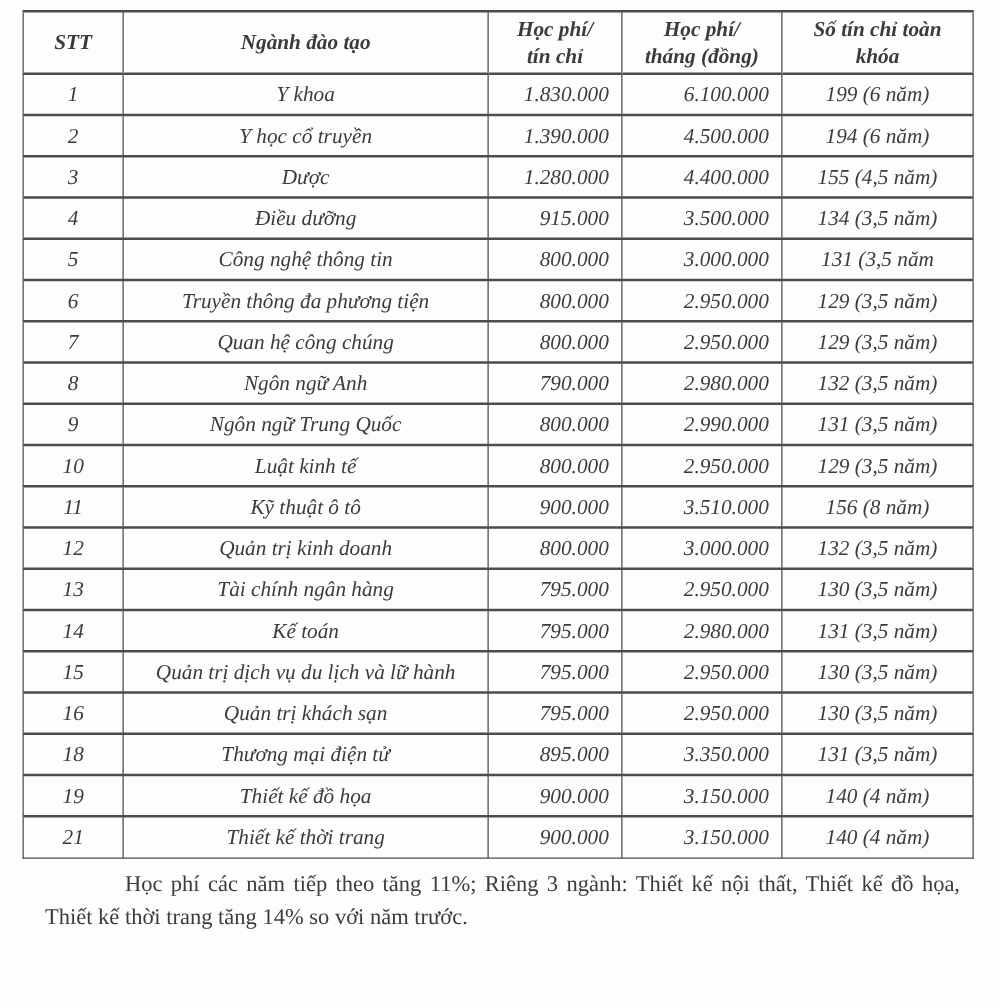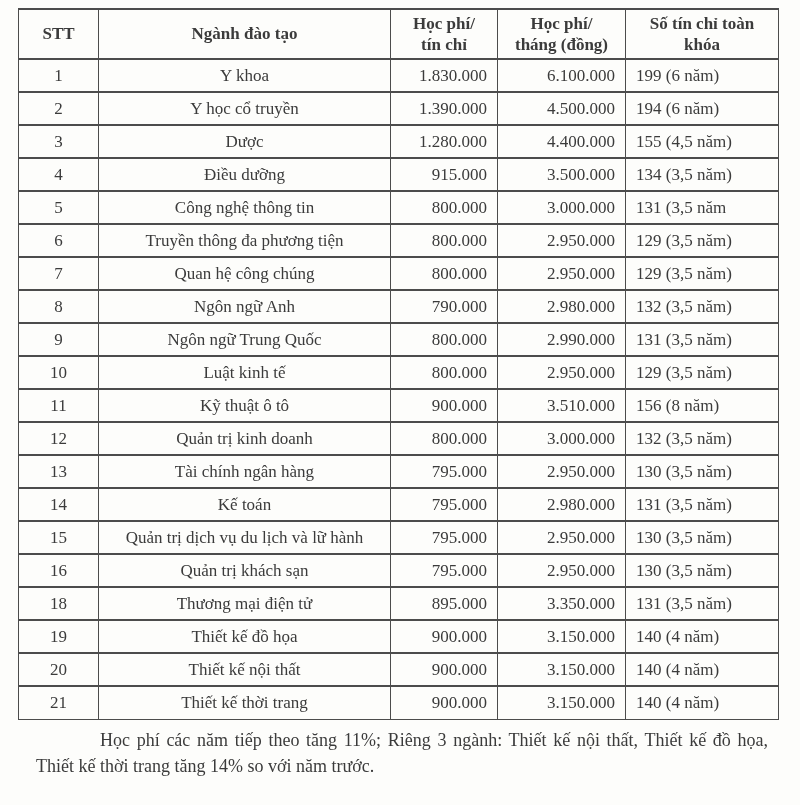--- a/index.html
+++ b/index.html
@@ -13,20 +13,21 @@
   .page {
     position: relative;
     width: 800px; height: 805px;
     padding-top: 8px;
   }
   table.fee-table {
     border-collapse: collapse;
     margin-left: 18px;
     width: 760px;
     table-layout: fixed;
+    font-style: italic;
   }
   table.fee-table th, table.fee-table td {
     border: 1.5px solid #4c4c4c;
     font-size: 17px;
     color: #3b3b3b;
     overflow: hidden;
     white-space: nowrap;
   }
   table.fee-table th {
     height: 50px;
@@ -46,21 +47,21 @@
   .w0 { width: 80px; }
   .w1 { width: 292px; }
   .w2 { width: 107px; }
   .w3 { width: 128px; }
   .w4 { width: 153px; }
   
   td.c0 { text-align: center; padding: 0; }
   td.c1 { text-align: center; padding-left: 13px; }
   td.c2 { text-align: right; padding-right: 15px; margin-top: 22px; }
   td.c3 { text-align: right; padding-right: 14px; }
-  td.c4 { padding: 0; }
+  td.c4 { text-align: center; padding: 0; }
   .footnote {
     margin: 7px 32px 0 36px;
     font-size: 18px;
     line-height: 26px;
     text-indent: 64px;
     color: #3b3b3b;
     text-align: justify;
   }
 </style>
 </head>
@@ -198,27 +199,20 @@
           <td class="c4 w4">131 (3,5 năm)</td>
         </tr>
         <tr>
           <td class="c0 w0">19</td>
           <td class="c1 w1">Thiết kế đồ họa</td>
           <td class="c2 w2">900.000</td>
           <td class="c3 w3">3.150.000</td>
           <td class="c4 w4">140 (4 năm)</td>
         </tr>
         <tr>
-          <td class="c0 w0">20</td>
-          <td class="c1 w1">Thiết kế nội thất</td>
-          <td class="c2 w2">900.000</td>
-          <td class="c3 w3">3.150.000</td>
-          <td class="c4 w4">140 (4 năm)</td>
-        </tr>
-        <tr>
           <td class="c0 w0">21</td>
           <td class="c1 w1">Thiết kế thời trang</td>
           <td class="c2 w2">900.000</td>
           <td class="c3 w3">3.150.000</td>
           <td class="c4 w4">140 (4 năm)</td>
         </tr>
       </tbody>
   </table>
   <p class="footnote">Học phí các năm tiếp theo tăng 11%; Riêng 3 ngành: Thiết kế nội thất, Thiết kế đồ họa, Thiết kế thời trang tăng 14% so với năm trước.</p>
 </div>

